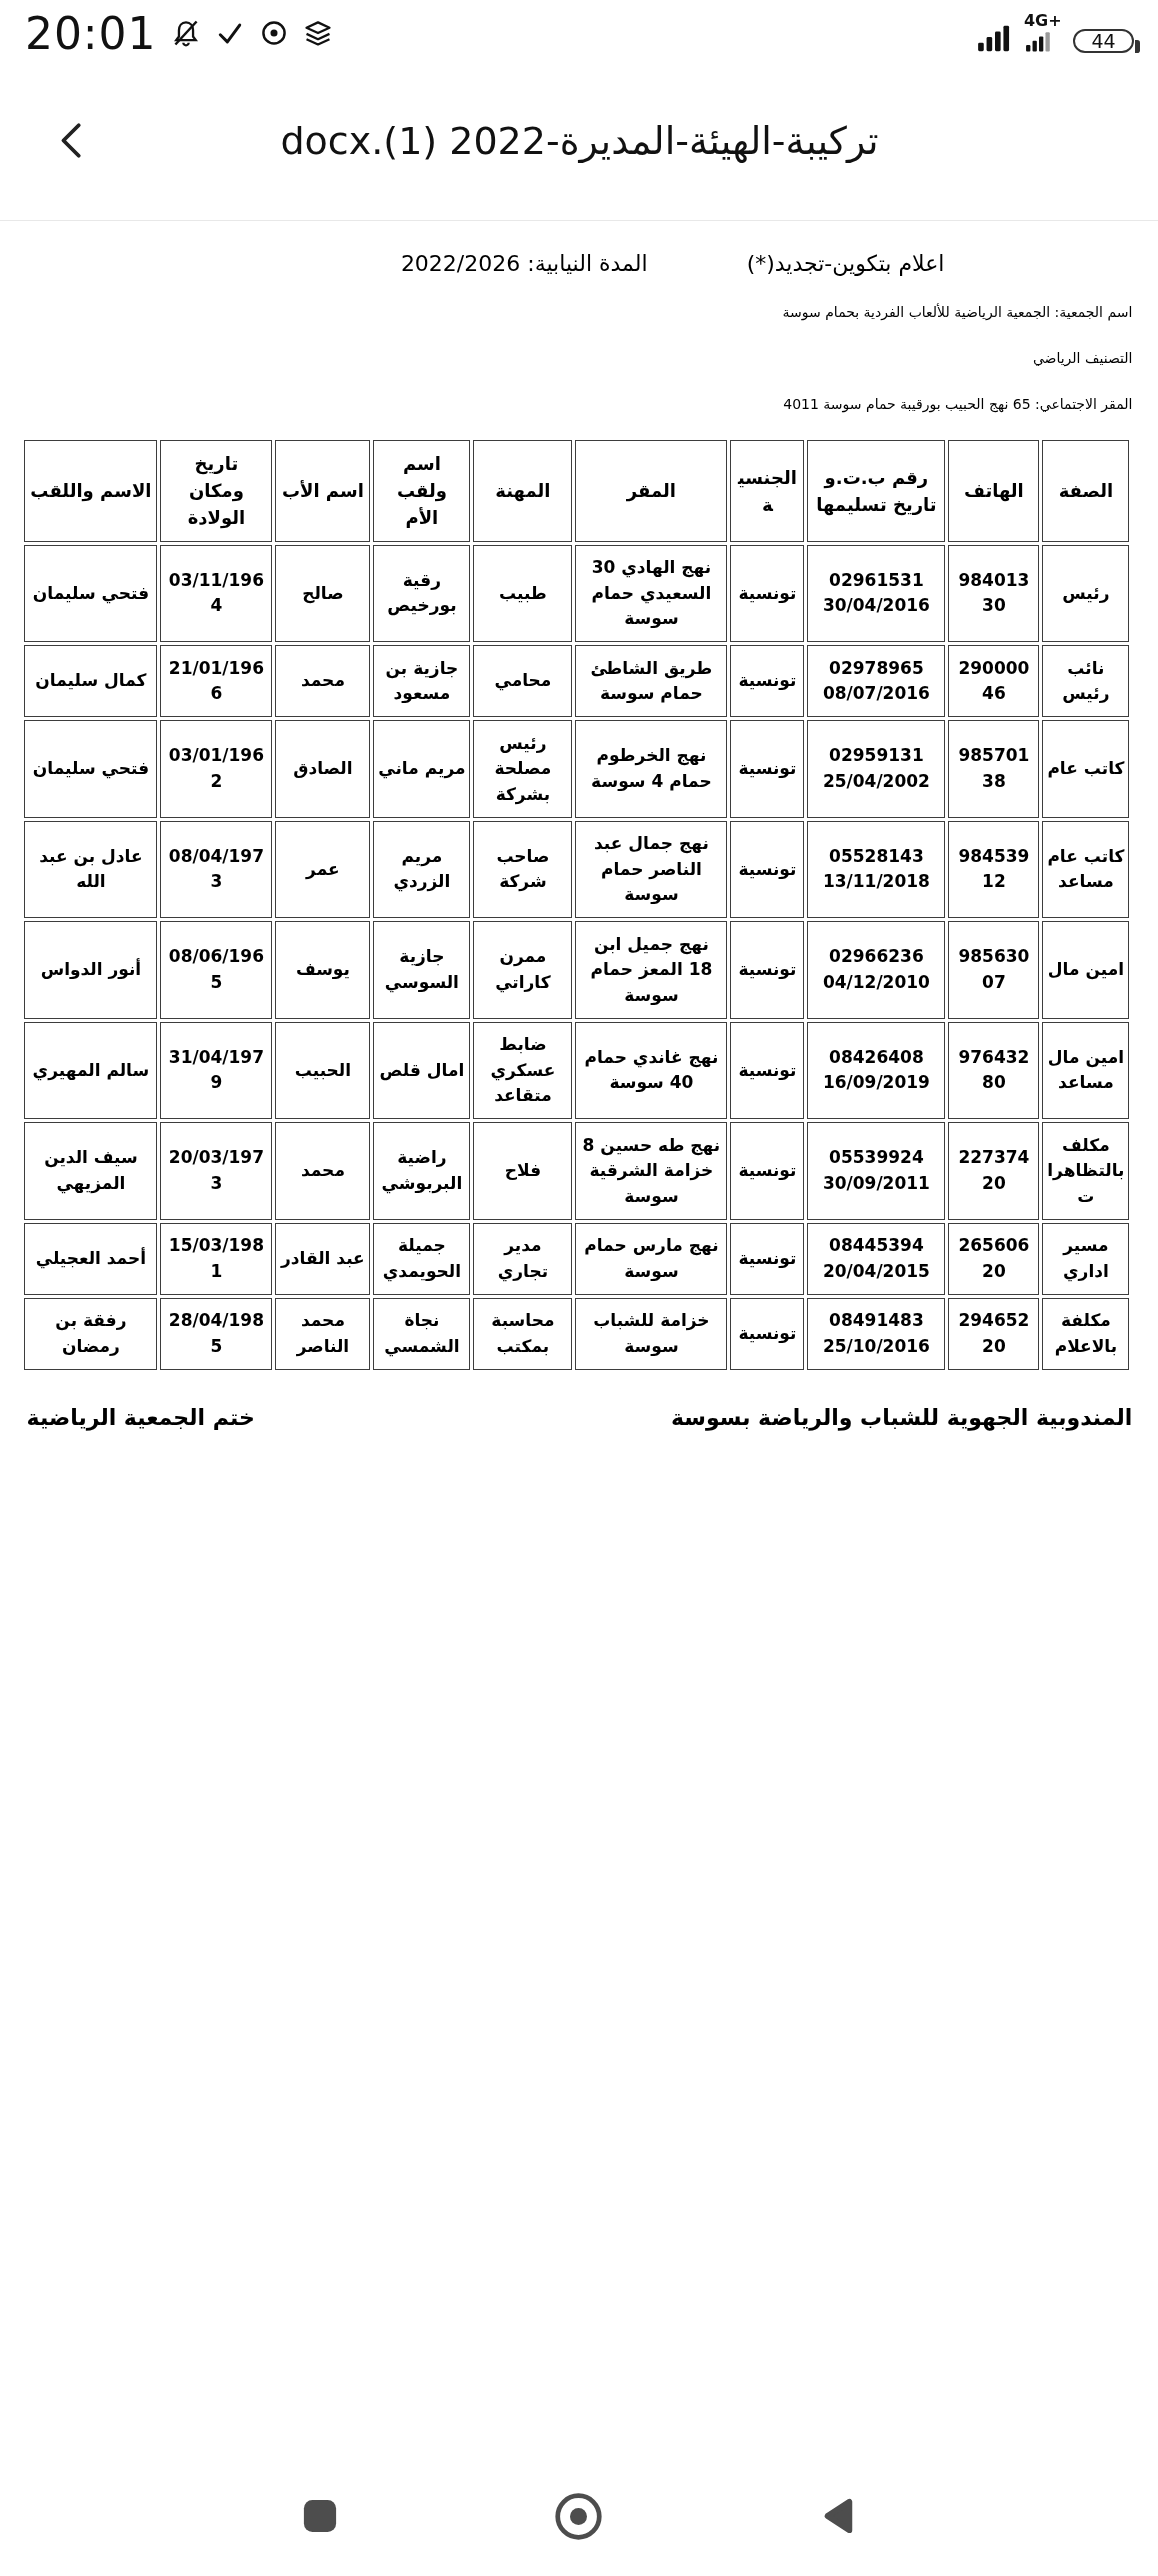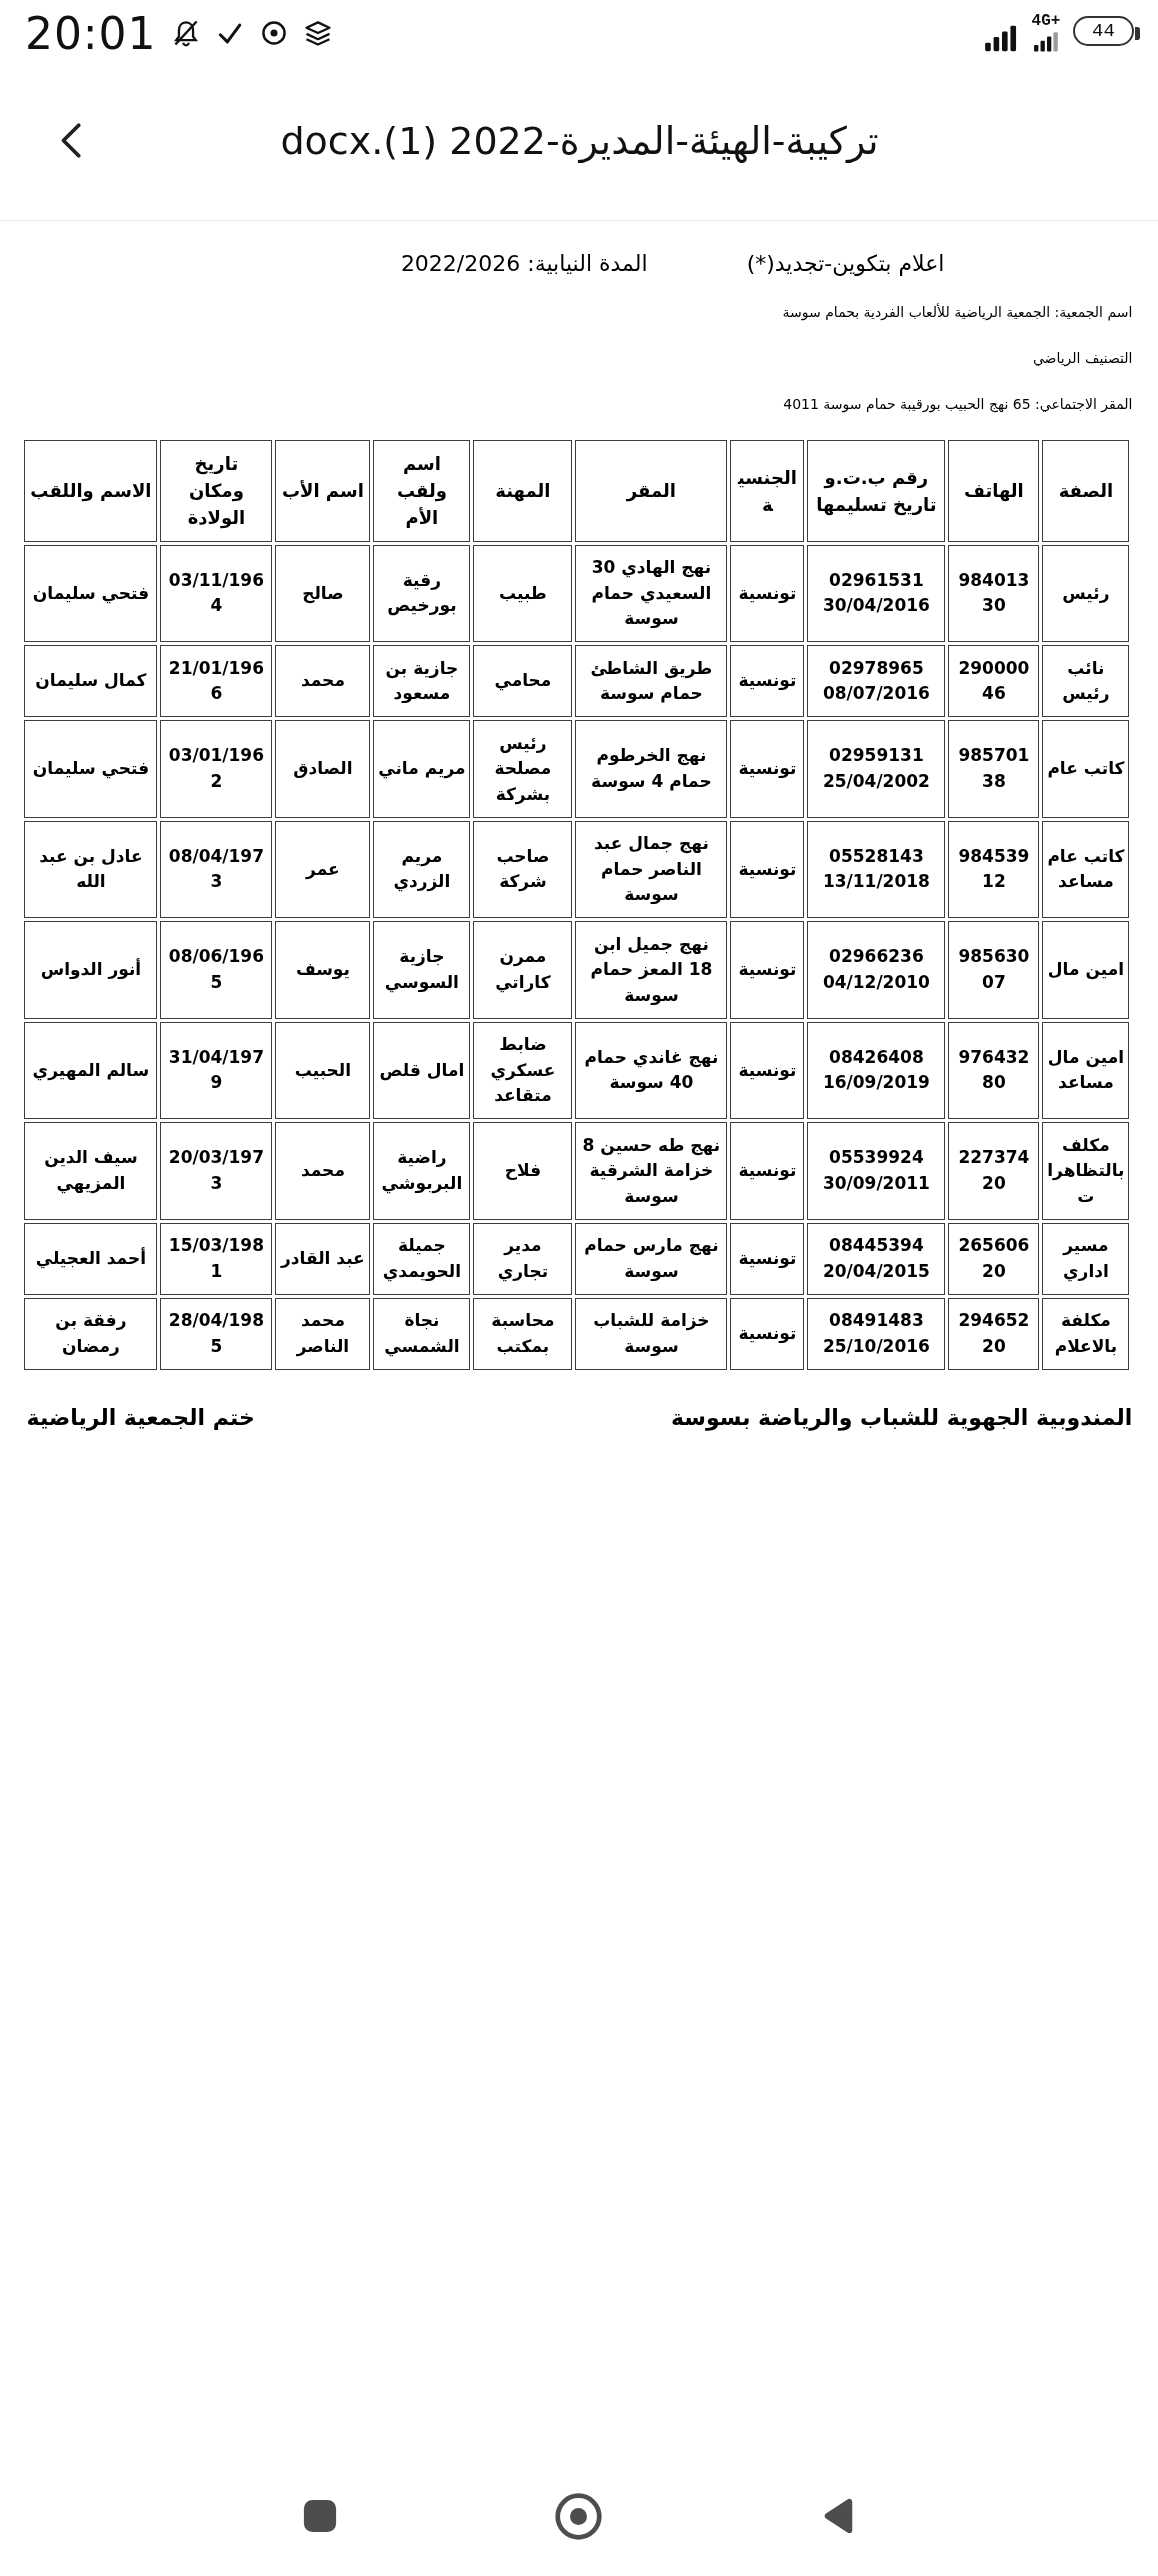--- a/index.html
+++ b/index.html
@@ -3,24 +3,24 @@
 <meta charset="utf-8">
 <style>
   * { margin:0; padding:0; box-sizing:border-box; }
   html,body { width:1159px; height:2576px; background:#ffffff; font-family:"DejaVu Sans", sans-serif; color:#000; overflow:hidden; position:relative; }
 
   
   .status-bar { height:61px; display:flex; align-items:center; justify-content:space-between; padding:5.7px 25px 0 25px; }
   .sb-left { display:flex; align-items:center; gap:14.2px; }
   .sb-time { font-size:44px; color:#111; letter-spacing:0.9px; }
   .sb-icon { display:block; }
-  .sb-right { display:flex; align-items:flex-end; gap:11.4px;font-family:Liberation Mono, monospace; }
+  .sb-right { display:flex; align-items:flex-end; gap:11.4px; }
   .net-stack { display:flex; flex-direction:column; align-items:flex-start; line-height:1; }
   .net-label { font-size:16px; color:#111; font-weight:bold; margin-bottom:0.9px; }
-  .battery { width:61px; height:30px; border:2.8px solid #333; border-radius:15px; display:flex; align-items:center; justify-content:center; font-size:19px; color:#111; position:relative; margin-bottom:7px; }
+  .battery { width:61px; height:24px; border:2.8px solid #333; border-radius:15px; display:flex; align-items:center; justify-content:center; font-size:19px; color:#111; position:relative; margin-bottom:0; }
   .battery::after { content:""; position:absolute; right:-7.6px; top:8.5px; width:4.7px; height:13.3px; background:#333; border-radius:0 2.8px 2.8px 0; }
 
   
   .app-header { position:relative; height:160px; display:flex; align-items:center; justify-content:center; border-bottom:1.9px solid #e8e8e8; background:#fff; }
   .back-btn { position:absolute; left:44px; top:50%; transform:translateY(-50%); width:57px; height:57px; display:flex; align-items:center; justify-content:center; background:none; border:none; cursor:pointer; }
   .header-title { font-size:38px; color:#111; direction:rtl; max-width:855px; white-space:nowrap; overflow:hidden; }
 
   
   .doc { direction:rtl; padding:0 26.6px; }
   .doc-title { text-align:center; font-weight:bold; font-size:24px; text-decoration:underline; text-underline-offset:4.7px; margin-top:47px; }

